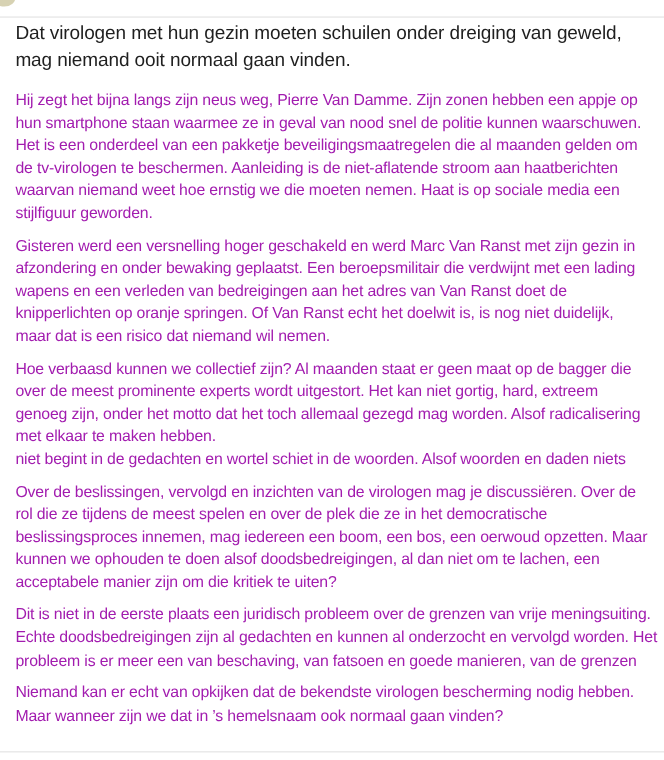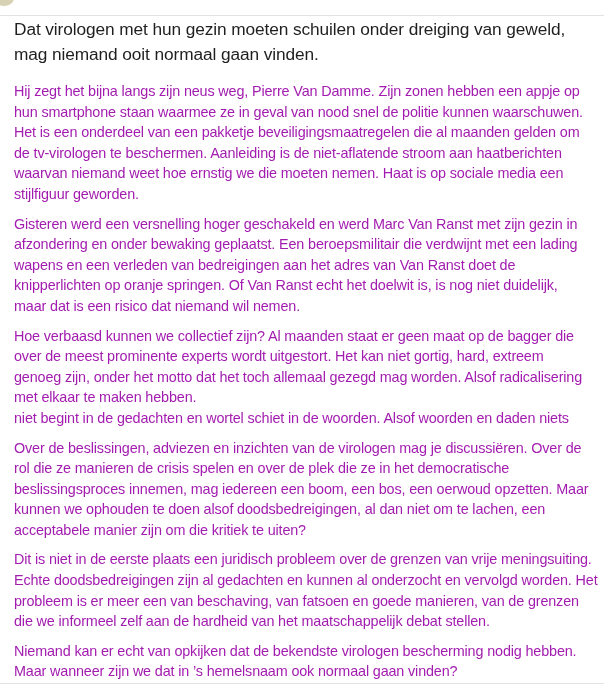--- a/index.html
+++ b/index.html
@@ -107,34 +107,33 @@
       <span class="line">Hoe verbaasd kunnen we collectief zijn? Al maanden staat er geen maat op de bagger die</span>
       <span class="line">over de meest prominente experts wordt uitgestort. Het kan niet gortig, hard, extreem</span>
       <span class="line">genoeg zijn, onder het motto dat het toch allemaal gezegd mag worden. Alsof radicalisering</span>
       <span class="line">met elkaar te maken hebben.</span>
       <span class="line">niet begint in de gedachten en wortel schiet in de woorden. Alsof woorden en daden niets</span>
     </p>
   </div>
 
   <div class="p-wrap">
     <p class="paragraph">
-      <span class="line">Over de beslissingen, adviezen en inzichten van de virologen mag je discussiëren. Over de</span>
-      <span class="line">rol die ze manieren de crisis spelen en over de plek die ze in het democratische</span>
+      <span class="line">Over de beslissingen, vervolgd en inzichten van de virologen mag je discussiëren. Over de</span>
+      <span class="line">rol die ze tijdens de meest spelen en over de plek die ze in het democratische</span>
       <span class="line">beslissingsproces innemen, mag iedereen een boom, een bos, een oerwoud opzetten. Maar</span>
       <span class="line">kunnen we ophouden te doen alsof doodsbedreigingen, al dan niet om te lachen, een</span>
       <span class="line">acceptabele manier zijn om die kritiek te uiten?</span>
     </p>
   </div>
 
   <div class="p-wrap">
     <p class="paragraph">
       <span class="line">Dit is niet in de eerste plaats een juridisch probleem over de grenzen van vrije meningsuiting.</span>
       <span class="line">Echte doodsbedreigingen zijn al gedachten en kunnen al onderzocht en vervolgd worden. Het</span>
       <span class="line">probleem is er meer een van beschaving, van fatsoen en goede manieren, van de grenzen</span>
-      <span class="line">die we informeel zelf aan de hardheid van het maatschappelijk debat stellen.</span>
     </p>
   </div>
 
   <div class="p-wrap">
     <p class="paragraph">
       <span class="line">Niemand kan er echt van opkijken dat de bekendste virologen bescherming nodig hebben.</span>
       <span class="line">Maar wanneer zijn we dat in ’s hemelsnaam ook normaal gaan vinden?</span>
     </p>
   </div>
 </article>

